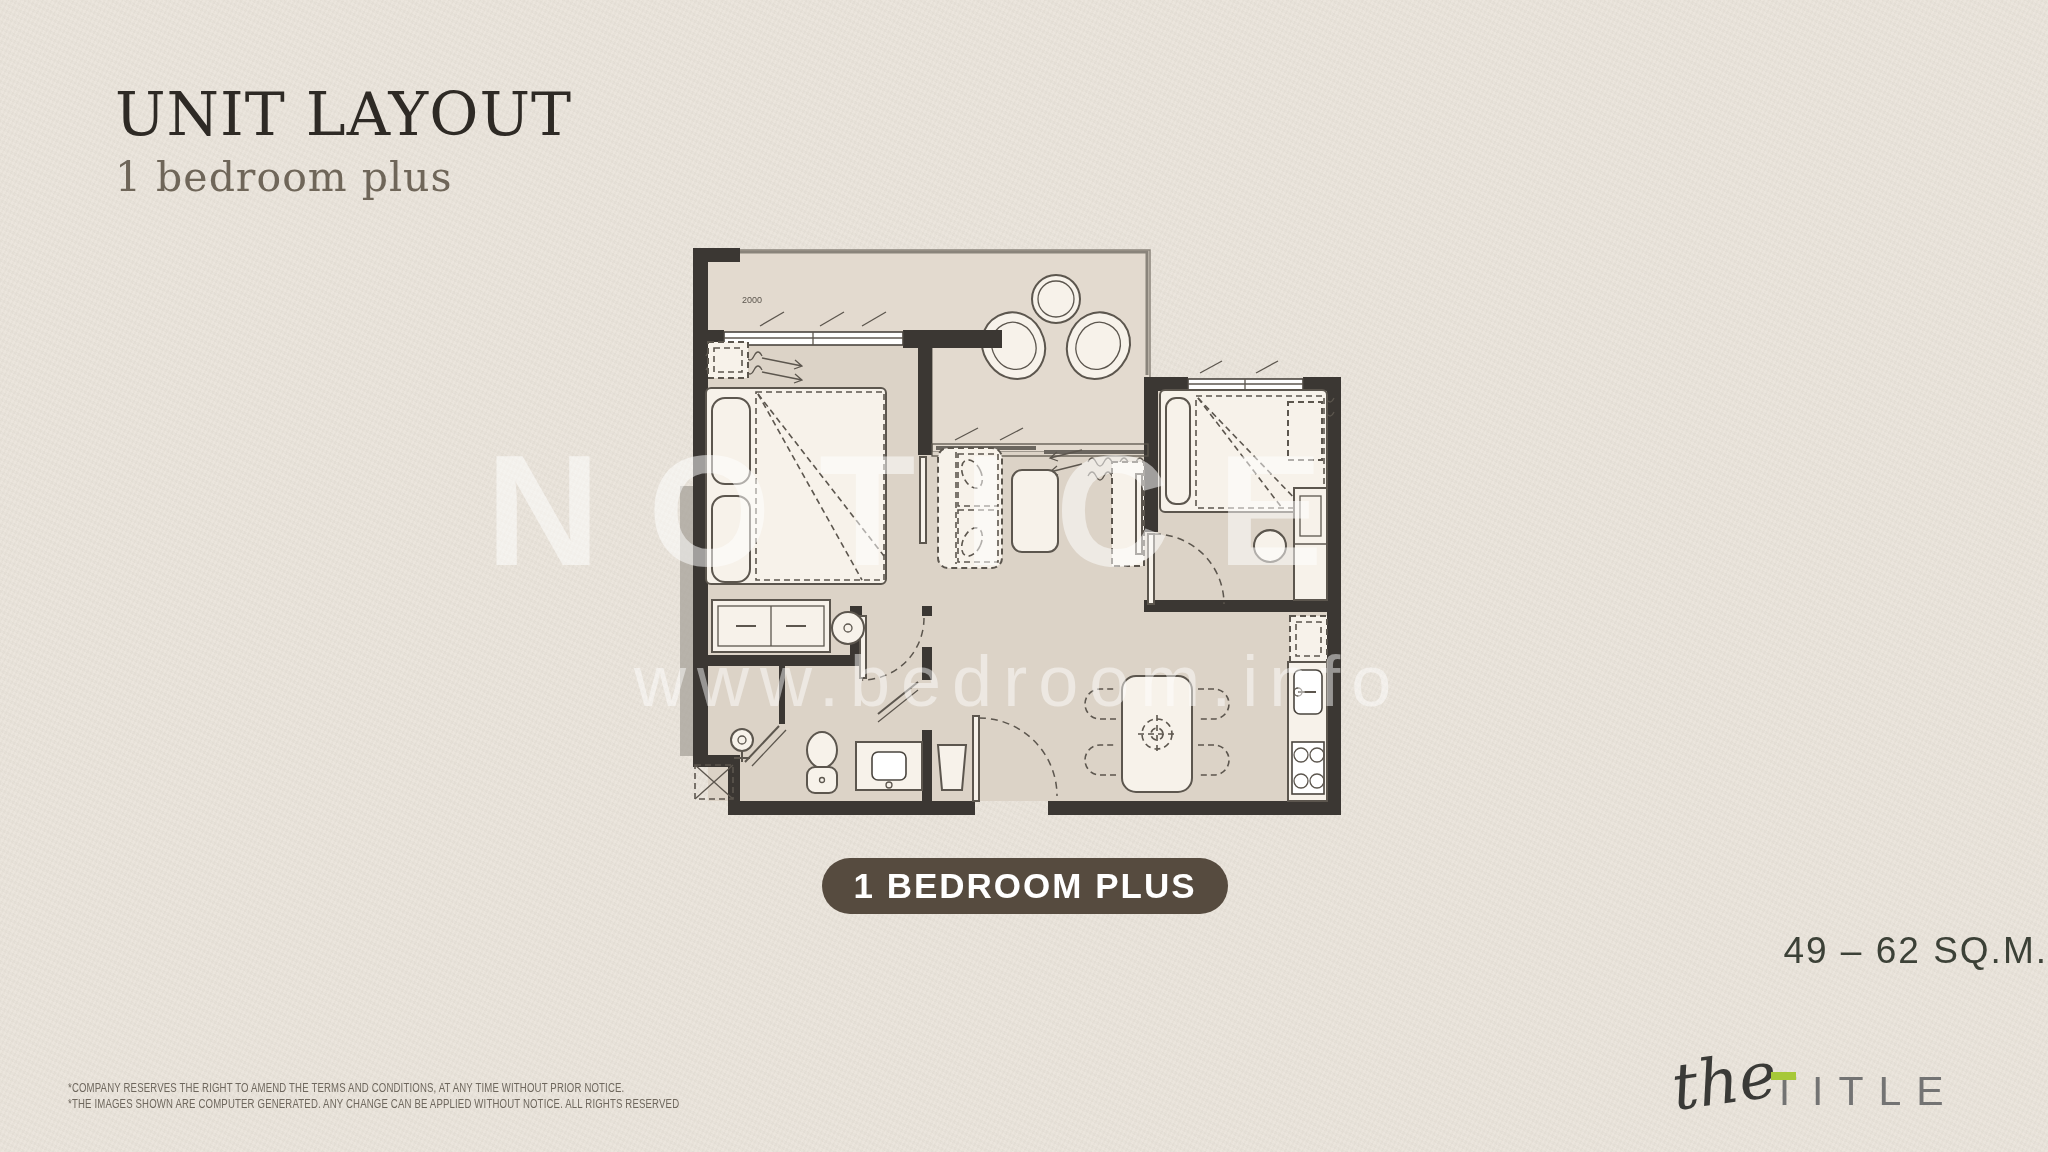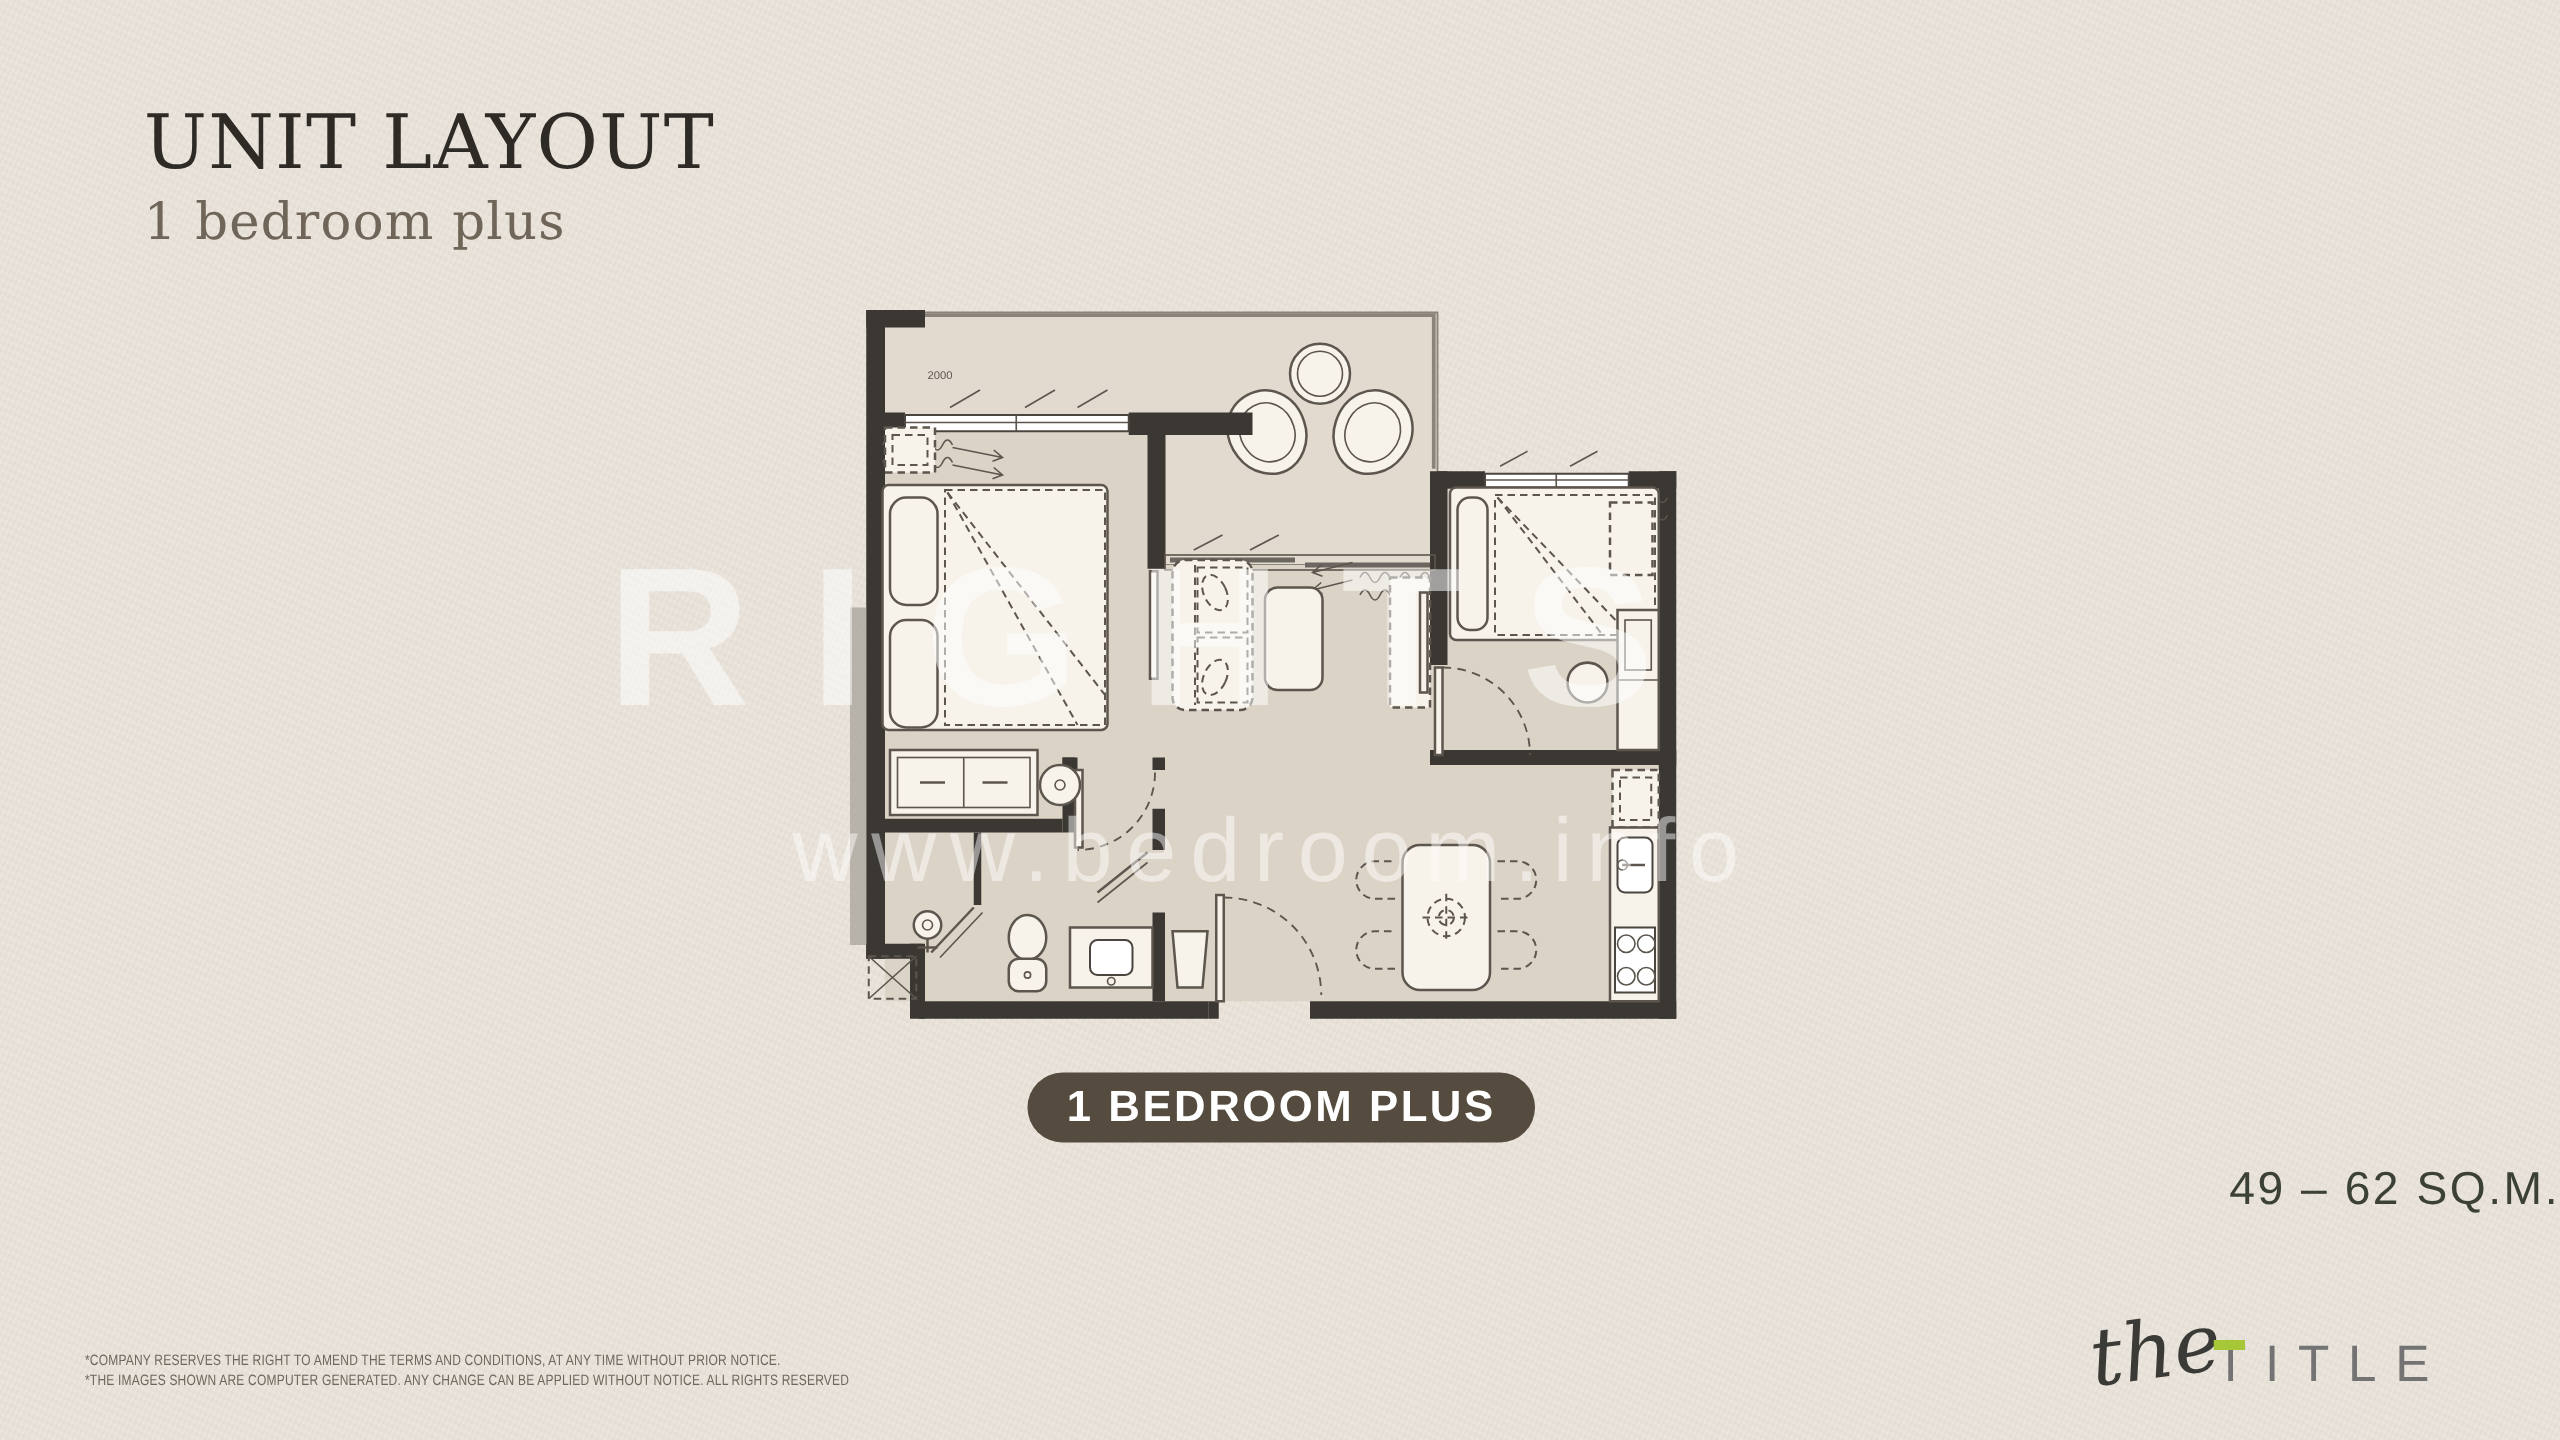--- a/index.html
+++ b/index.html
@@ -326,21 +326,21 @@
         <circle class="ln1" cx="1301" cy="755" r="7"></circle>
         <circle class="ln1" cx="1317" cy="755" r="7"></circle>
         <circle class="ln1" cx="1301" cy="781" r="7"></circle>
         <circle class="ln1" cx="1317" cy="781" r="7"></circle>
       </g>
     </g>
 
     <text x="742" y="303" font-size="9" fill="#5c564e">2000</text>
   </svg>
 
-  <div class="wm1">RIGHTS</div>
+  <div class="wm1">NOTICE</div>
   <div class="wm2">www.bedroom.info</div>
 
   <div class="badge">
     <span>1 BEDROOM PLUS</span>
   </div>
   <div class="area">49 – 62 SQ.M.</div>
 
   <div class="disc">
     <div>*COMPANY RESERVES THE RIGHT TO AMEND THE TERMS AND CONDITIONS, AT ANY TIME WITHOUT PRIOR NOTICE.</div>
     <div>*THE IMAGES SHOWN ARE COMPUTER GENERATED. ANY CHANGE CAN BE APPLIED WITHOUT NOTICE. ALL RIGHTS RESERVED</div>

